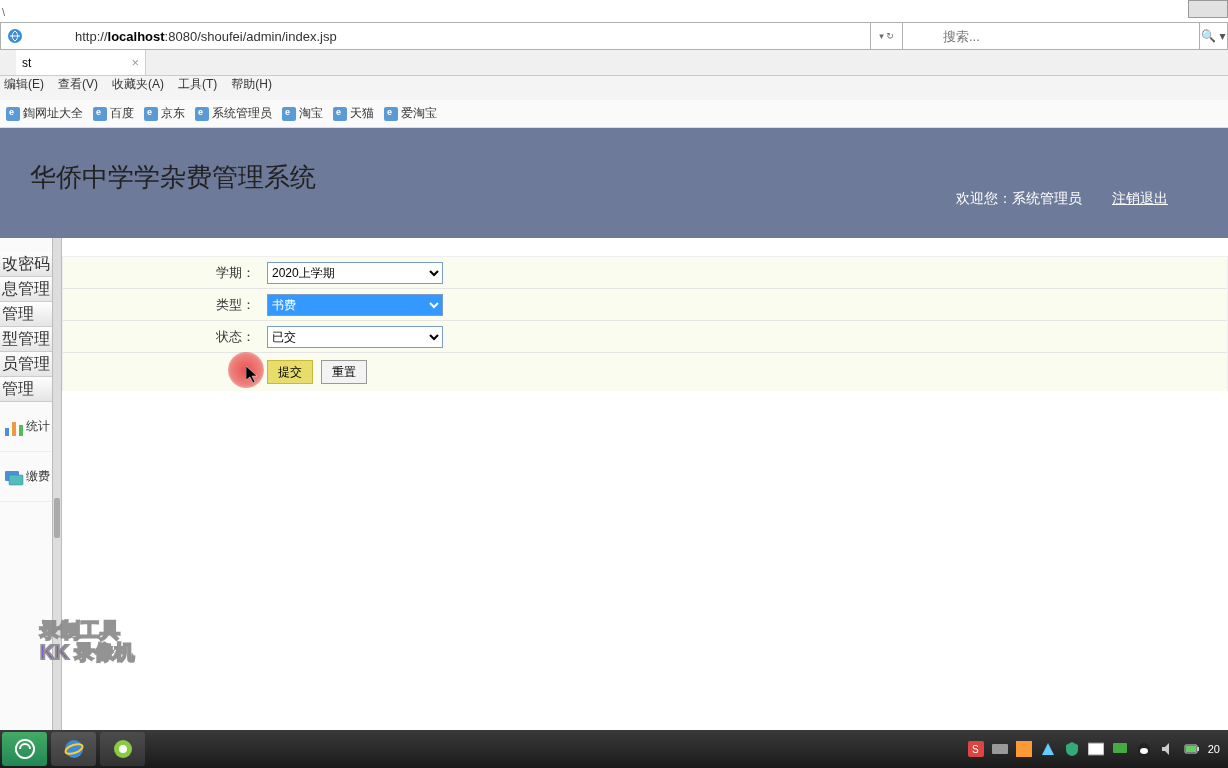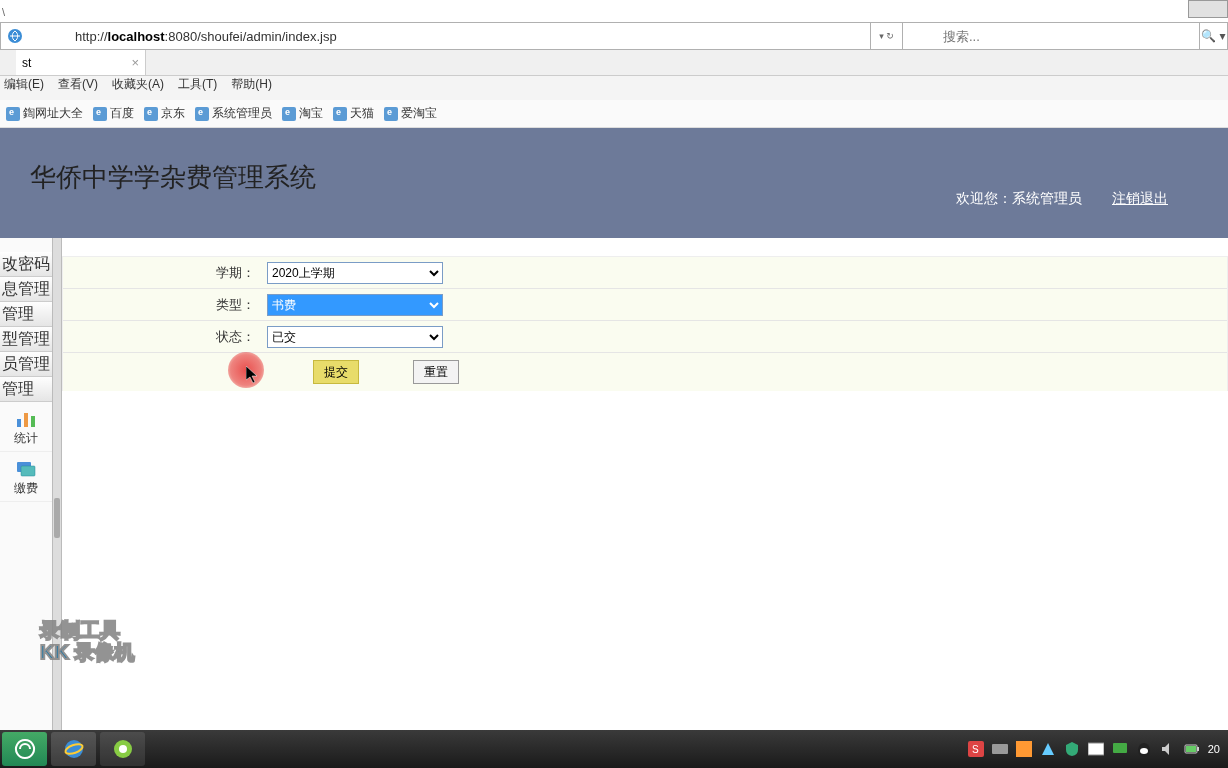--- a/index.html
+++ b/index.html
@@ -32,43 +32,43 @@
 .app-title { font-size: 26px; color: #222; font-weight: normal; margin-top: -12px; }
 .welcome-block { position: absolute; right: 60px; bottom: 30px; color: #fff; font-size: 14px; display: flex; align-items: center; gap: 30px; }
 .logout-link { color: #fff; text-decoration: underline; cursor: pointer; }
 
 
 .app-body { display: flex; height: 560px; }
 .sidebar-tab { position: absolute; top: 6px; left: 2px; font-size: 11px; color: #666; }
 
 .side-nav { width: 52px; background: #fafafa; }
 .nav-item { height: 25px; border-bottom: 1px solid #ccc; background: linear-gradient(#fefefe,#e5e5e5); font-size: 16px; color: #333; display: flex; align-items: center; padding-left: 2px; cursor: pointer; white-space: nowrap; overflow: hidden; }
-.nav-item-sub { height: 50px; font-size: 12px; color: #333; display: flex; flex-direction: column; align-items: center; justify-content: center; cursor: pointer; border-bottom: 1px solid #eee; }
+.nav-item-sub { height: 50px; font-size: 12px; color: #333; display: flex; flex-direction: row; align-items: center; justify-content: center; cursor: pointer; border-bottom: 1px solid #eee; }
 .nav-sub-icon { width: 24px; height: 24px; display: flex; align-items: center; justify-content: center; }
 .splitter { width: 10px; background: #ddd; border-left: 1px solid #bbb; border-right: 1px solid #bbb; display: flex; align-items: center; justify-content: center; }
 .splitter-handle { width: 6px; height: 40px; background: #aaa; border-radius: 2px; }
 
 .main-content { flex: 1; background: #fff; padding: 18px 0 0 0; }
 .form-block { background: #fafcf0; border: 1px solid #eee; border-bottom: none; }
 .form-row { display: flex; align-items: center; height: 32px; border-bottom: 1px solid #e5e5e5; }
 .form-label { width: 200px; text-align: right; font-size: 13px; color: #333; padding-right: 8px; }
 .form-control { padding-left: 4px; }
 select { width: 176px; height: 22px; font-size: 12px; border: 1px solid #7a9cc6; background: #fff; }
 select.highlighted { background: #3399ff; color: #fff; }
 select.status-sel { background: #fff; }
 .btn-row { padding-left: 204px; height: 38px; display: flex; align-items: center; gap: 8px; }
-.btn { height: 24px; padding: 0 10px; font-size: 12px; border: 1px solid #999; cursor: pointer; background: #f3f3f3; margin-left: 46px; }
+.btn { height: 24px; padding: 0 10px; font-size: 12px; border: 1px solid #999; cursor: pointer; background: #f3f3f3; }
 .btn-submit { background: #e8dc6a; border-color: #c7b93f; }
 
 
 .cursor-marker { position: absolute; left: 228px; top: 352px; width: 36px; height: 36px; background: radial-gradient(circle, rgba(230,50,50,0.85) 0%, rgba(230,50,50,0.6) 60%, rgba(230,50,50,0) 100%); border-radius: 50%; pointer-events: none; z-index: 100; }
 .cursor-arrow { position: absolute; left: 246px; top: 366px; z-index: 101; pointer-events: none; }
 
 
-.watermark { position: absolute; left: 40px; bottom: 105px; font-size: 20px; color: #0369a1; -webkit-text-stroke: 2px #888; font-weight: bold; line-height: 1.1; opacity: 0.9; pointer-events: none; }
+.watermark { position: absolute; left: 40px; bottom: 105px; font-size: 20px; color: #6d28d9; -webkit-text-stroke: 2px #888; font-weight: bold; line-height: 1.1; opacity: 0.9; pointer-events: none; }
 
 
 .taskbar { position: absolute; bottom: 0; left: 0; right: 0; height: 38px; background: linear-gradient(#3a3a3a,#1a1a1a); display: flex; align-items: center; }
 .tb-btn { width: 45px; height: 34px; margin: 2px; border-radius: 3px; display: flex; align-items: center; justify-content: center; }
 .tb-start { background: linear-gradient(#4a6,#285); }
 .tb-ie { background: rgba(255,255,255,0.15); }
 .tb-other { background: rgba(255,255,255,0.1); }
 .tray { margin-left: auto; display: flex; align-items: center; gap: 8px; padding-right: 8px; }
 .tray-item { width: 16px; height: 16px; }
 .tray-time { color: #fff; font-size: 11px; text-align: right; line-height: 1.1; }

